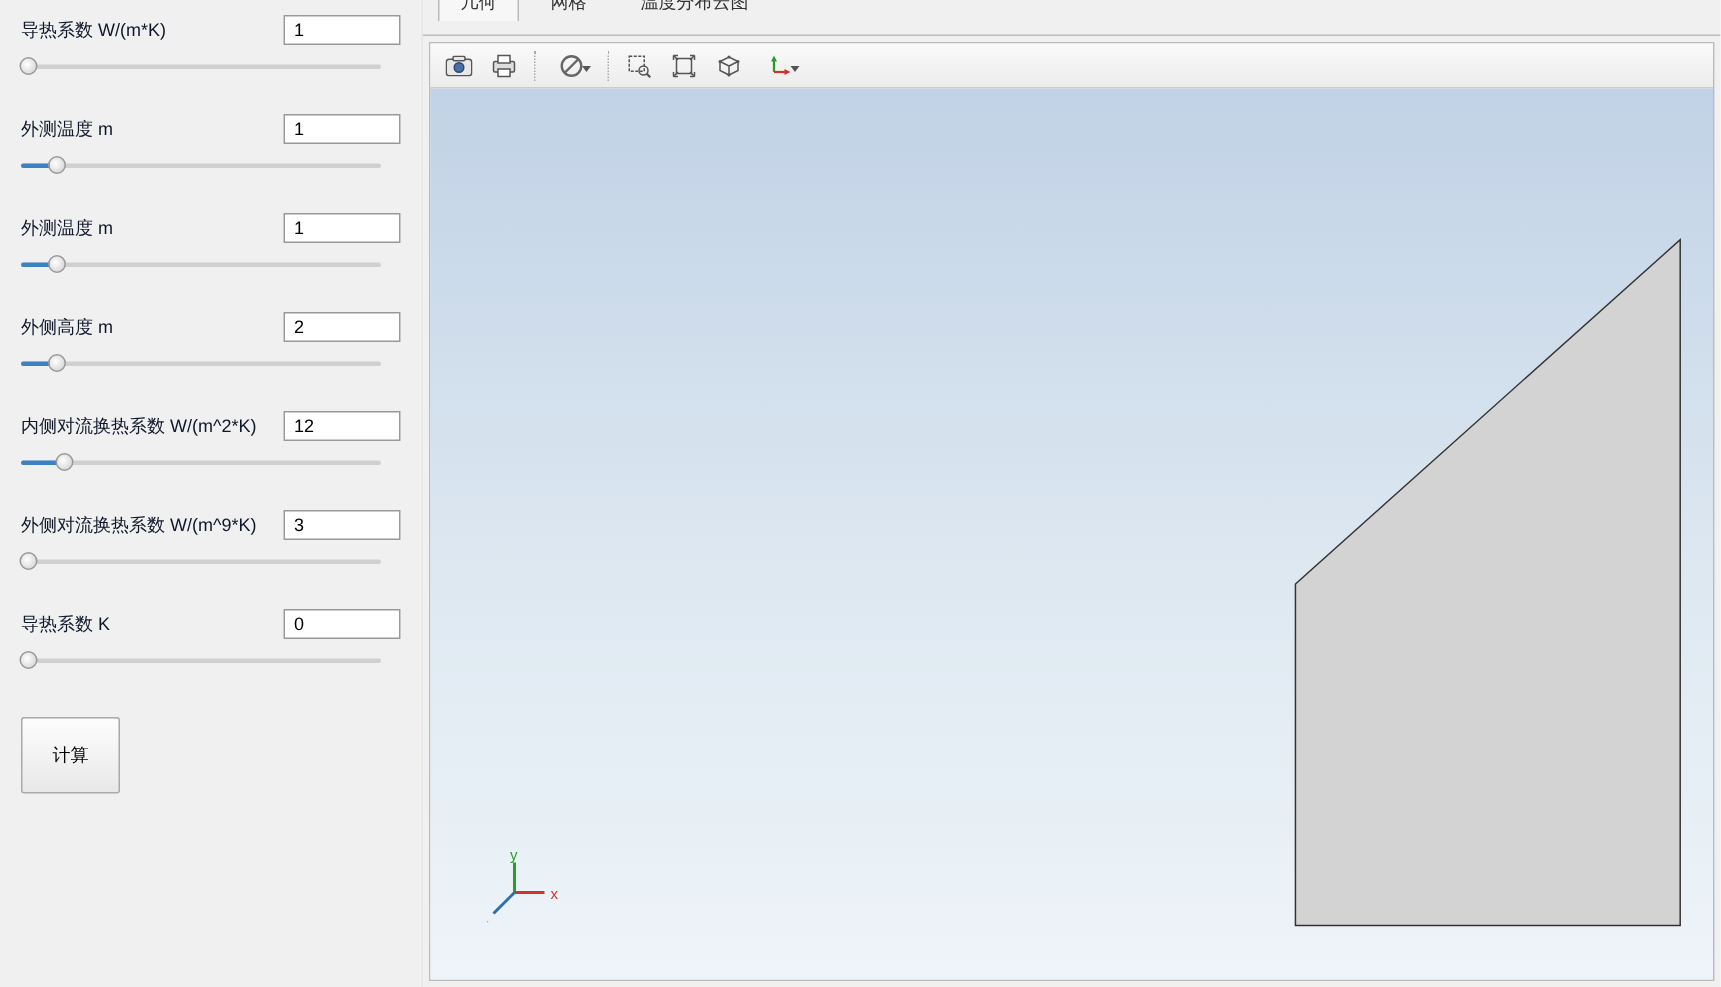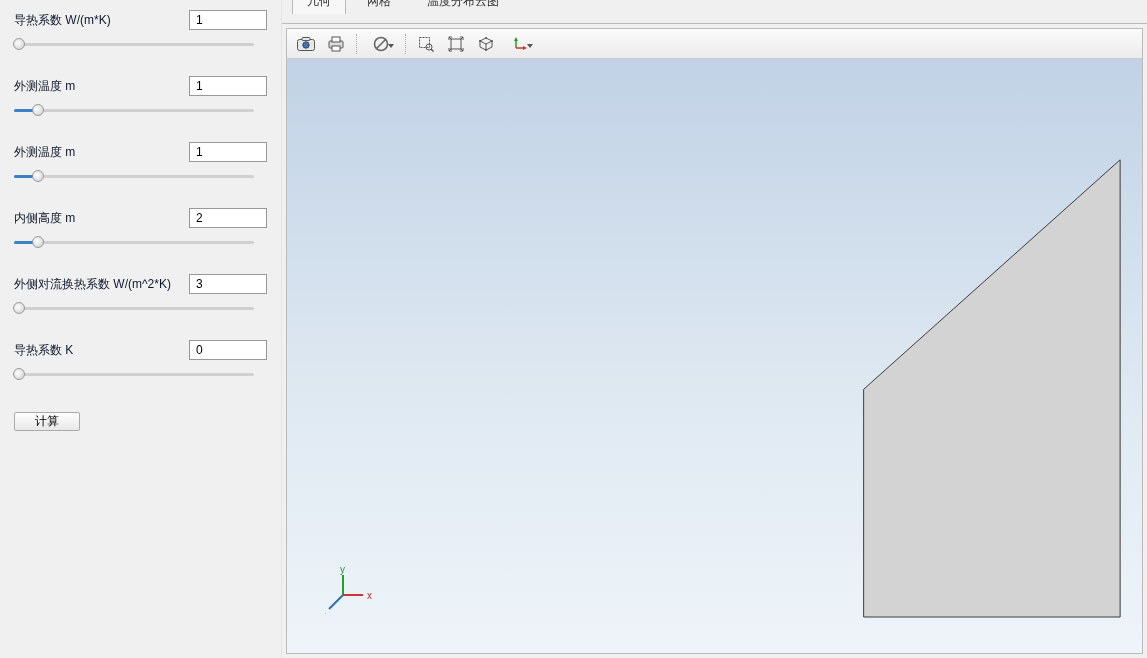--- a/index.html
+++ b/index.html
@@ -7,21 +7,21 @@
   body { background: #f0f0f0; display: flex; }
   .sidebar { width: 282px; min-width: 282px; background: #f0f0f0; padding: 10px 14px; border-right: 1px solid #e5e5e5; }
   .param { margin-bottom: 24px; }
   .param-row { display: flex; align-items: center; justify-content: space-between; margin-bottom: 6px; }
   .param-label { color: #0f172a; }
   .param-input { width: 78px; height: 20px; border: 1px solid #999; background: #fff; padding: 2px 6px; font-size: 12px; }
   .slider-wrap { position: relative; height: 16px; width: 240px; margin-top: 2px; }
   .slider-track { position: absolute; top: 7px; left: 0; right: 0; height: 3px; background: #d0d0d0; border-radius: 2px; }
   .slider-fill { position: absolute; top: 7px; left: 0; height: 3px; background: #3b82c4; border-radius: 2px; }
   .slider-thumb { position: absolute; top: 2px; width: 12px; height: 12px; border-radius: 50%; background: radial-gradient(circle at 4px 4px,#fff,#ccc); border: 1px solid #999; transform: translateX(-50%); }
-  .calc-btn { margin-top: 6px; padding: 0 20px; background: linear-gradient(#fdfdfd,#e8e8e8); border: 1px solid #aaa; border-radius: 2px; cursor: pointer; font-size: 12px; }
+  .calc-btn { margin-top: 6px; padding: 16px 20px; background: linear-gradient(#fdfdfd,#e8e8e8); border: 1px solid #aaa; border-radius: 2px; cursor: pointer; font-size: 12px; }
 
   .main { flex: 1; display: flex; flex-direction: column; background: #f0f0f0; }
   .tabs { display: flex; padding: 10px 10px; height: 24px; align-items: flex-end; border-bottom: 1px solid #bbb; }
   .tab { padding: 4px 14px; font-size: 12px; color: #333; cursor: pointer; border: 1px solid transparent; border-bottom: none; border-radius: 3px 3px 0 0; margin-right: 6px; position: relative; top: 1px; }
   .tab.active { background: #f7f7f7; border-color: #bbb; }
   .viewer-frame { flex: 1; margin: 4px; border: 1px solid #bbb; background: #fff; display: flex; flex-direction: column; }
   .toolbar { height: 30px; background: linear-gradient(#fafafa,#ececec); border-bottom: 1px solid #ccc; display: flex; align-items: center; padding: 0 6px; gap: 4px; }
   .tool-btn { width: 26px; height: 24px; display: flex; align-items: center; justify-content: center; border: 1px solid transparent; border-radius: 3px; cursor: pointer; }
   .tool-btn.dropdown { width: 34px; position: relative; }
   .tool-btn.dropdown::after { content: ""; position: absolute; right: 3px; top: 11px; border-left: 3px solid transparent; border-right: 3px solid transparent; border-top: 4px solid #555; }
@@ -60,31 +60,41 @@
         <span class="param-label">外测温度 m</span>
         <input class="param-input" value="1" style="">
       </div>
       <div class="slider-wrap">
         <div class="slider-track"></div>
         <div class="slider-fill" style="width:10%"></div>
         <div class="slider-thumb" style="left:10%"></div>
       </div>
     </div><div class="param">
       <div class="param-row">
-        <span class="param-label">内侧高度 m</span>
+        <span class="param-label">外侧高度 m</span>
         <input class="param-input" value="2" style="">
       </div>
       <div class="slider-wrap">
         <div class="slider-track"></div>
         <div class="slider-fill" style="width:10%"></div>
         <div class="slider-thumb" style="left:10%"></div>
       </div>
     </div><div class="param">
       <div class="param-row">
-        <span class="param-label">外侧对流换热系数 W/(m^2*K)</span>
+        <span class="param-label">内侧对流换热系数 W/(m^2*K)</span>
+        <input class="param-input" value="12" style="">
+      </div>
+      <div class="slider-wrap">
+        <div class="slider-track"></div>
+        <div class="slider-fill" style="width:12%"></div>
+        <div class="slider-thumb" style="left:12%"></div>
+      </div>
+    </div><div class="param">
+      <div class="param-row">
+        <span class="param-label">外侧对流换热系数 W/(m^9*K)</span>
         <input class="param-input" value="3" style="">
       </div>
       <div class="slider-wrap">
         <div class="slider-track"></div>
         <div class="slider-fill" style="width:2%"></div>
         <div class="slider-thumb" style="left:2%"></div>
       </div>
     </div><div class="param">
       <div class="param-row">
         <span class="param-label">导热系数 K</span>

